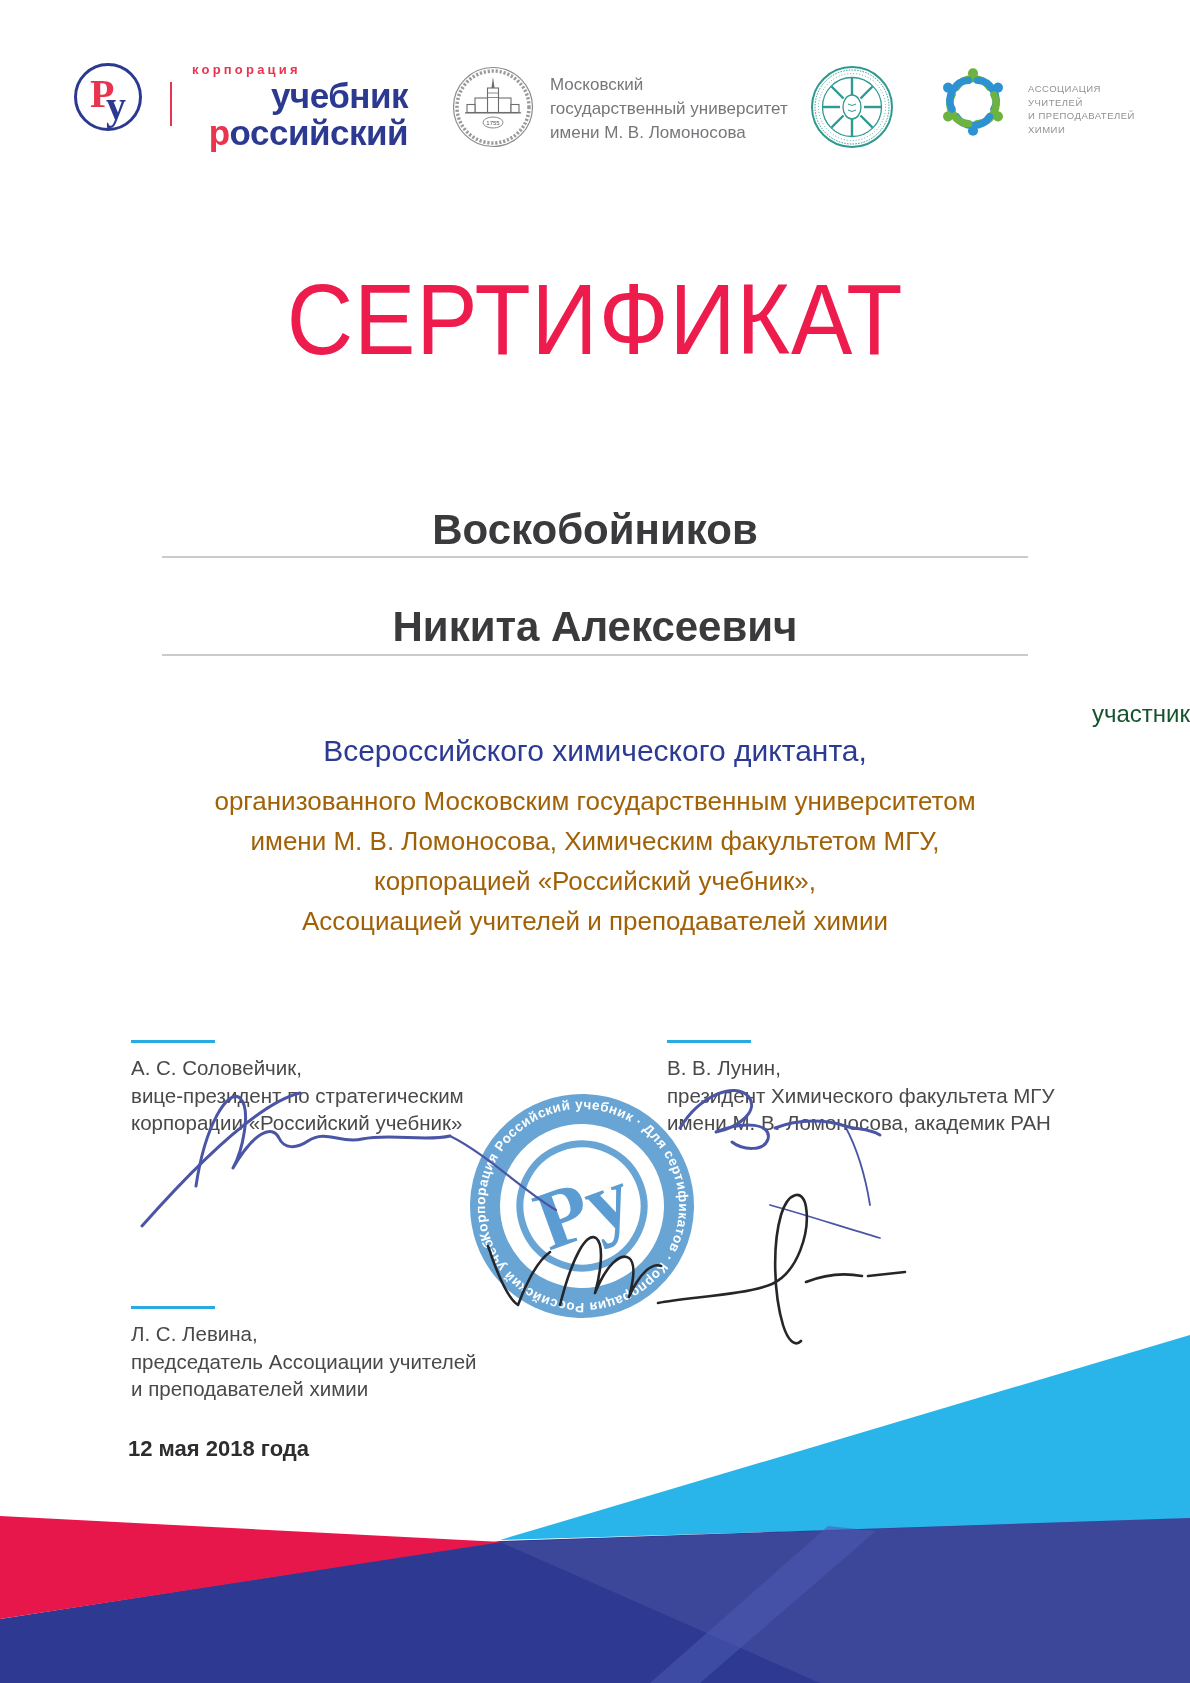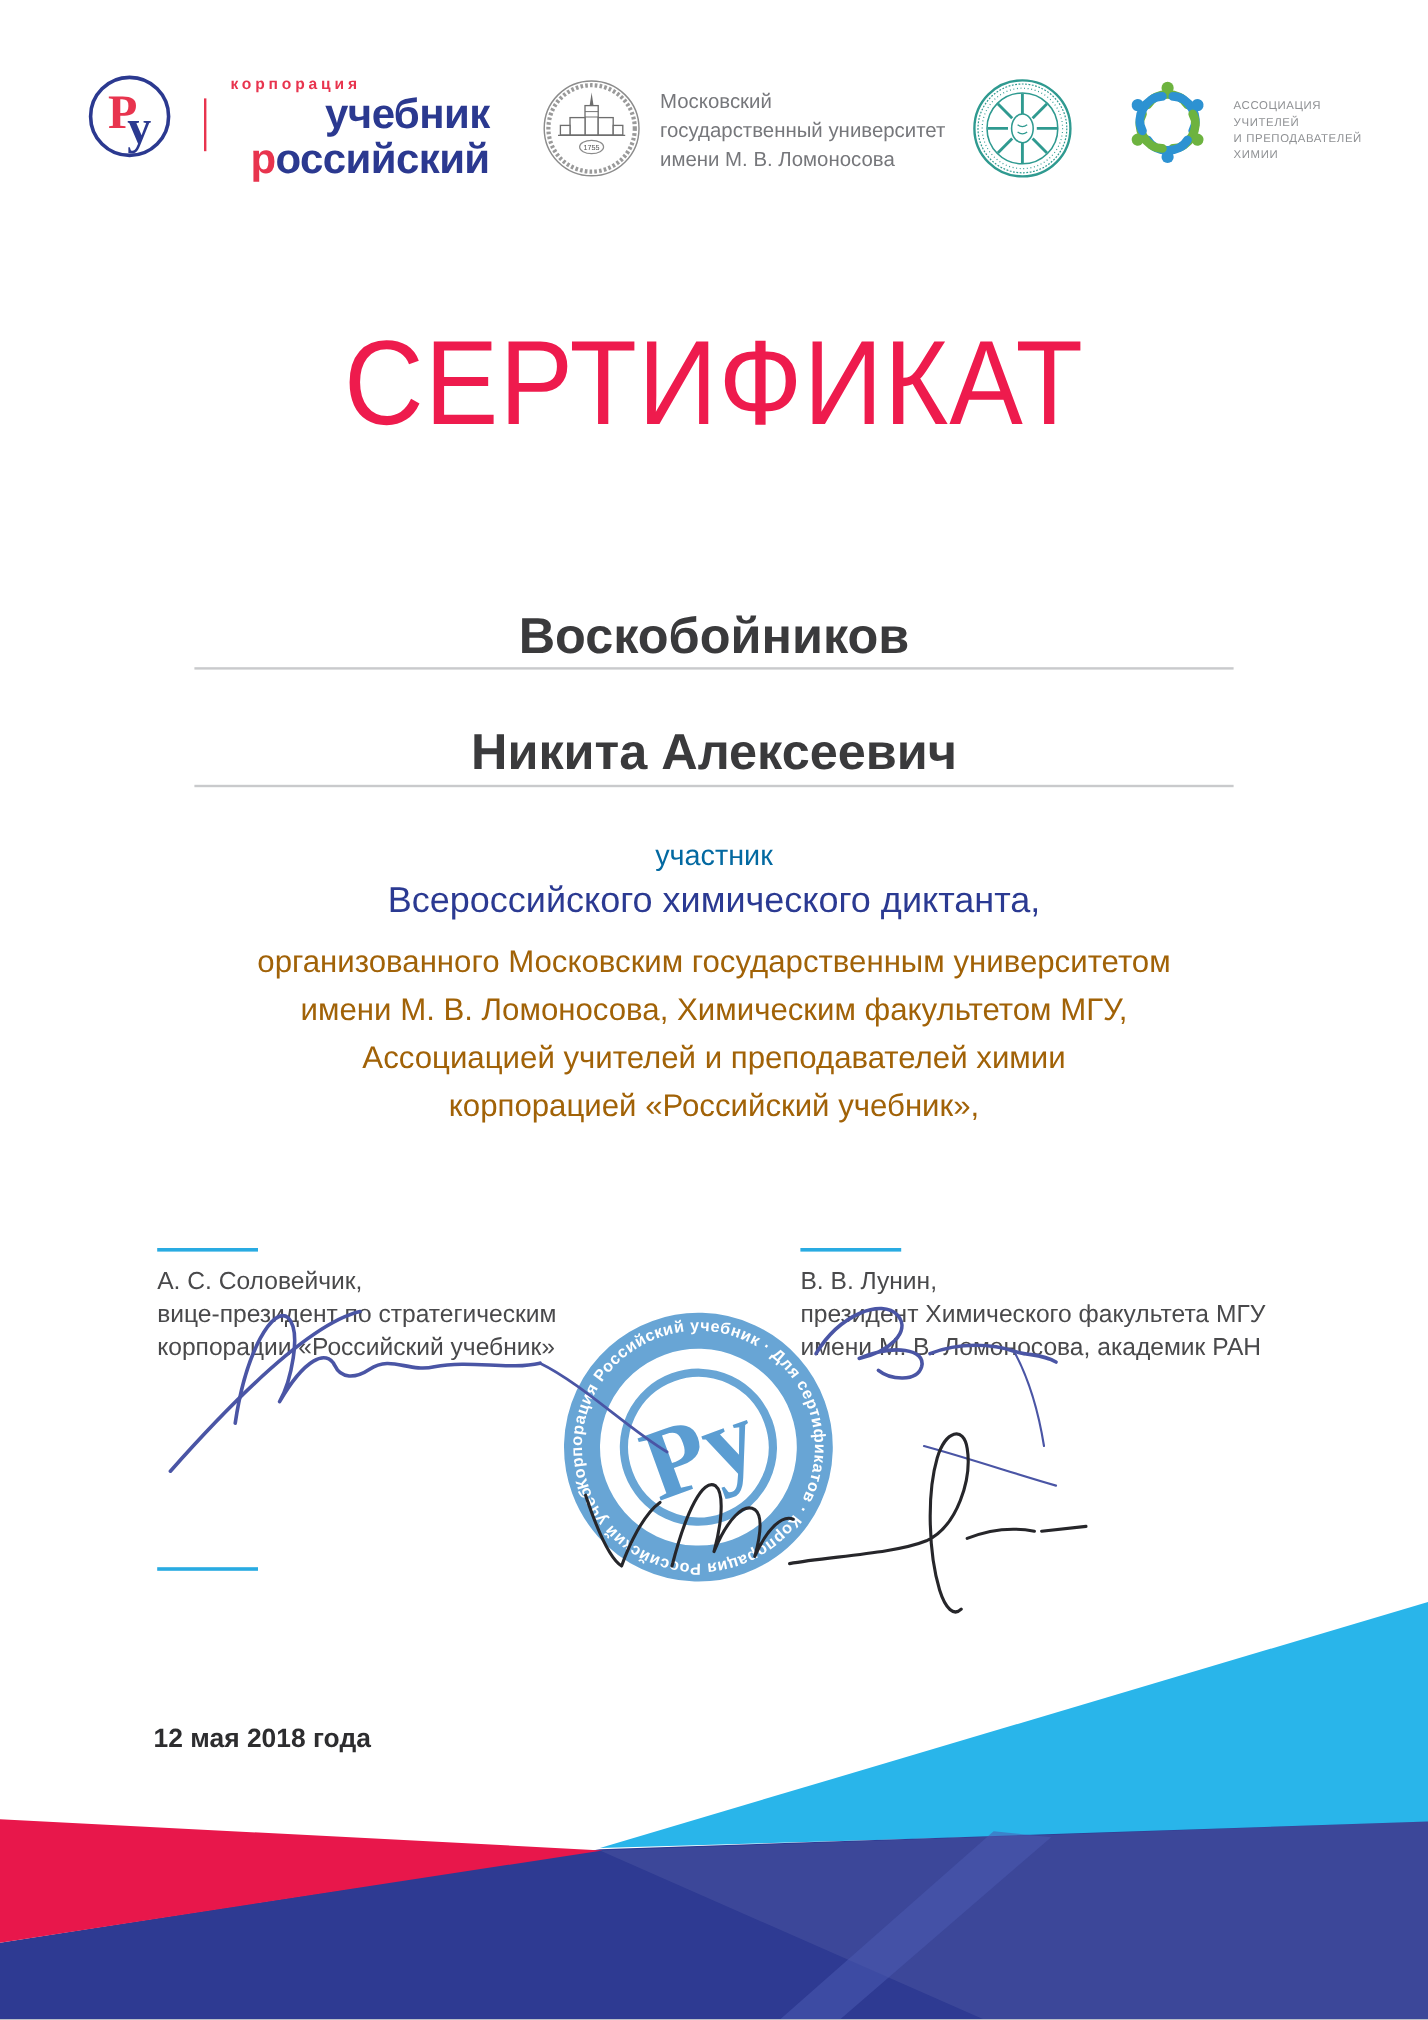--- a/index.html
+++ b/index.html
@@ -23,21 +23,21 @@
 
   
   .title{left:0;top:262px;width:100%;text-align:center;font-size:100px;font-weight:400;
          color:#ee1b4d;letter-spacing:1px;transform:scaleX(.92)}
   .name-line{left:0;width:100%;text-align:center;font-size:42px;font-weight:bold;color:#3a3a3c}
   .name1{top:506px}
   .name2{top:603px}
   .rule{left:162px;width:866px;height:2px;background:#c9cacc}
   .rule1{top:556px}
   .rule2{top:654px}
-  .role{left:0;top:700px;width:100%;text-align:center;font-size:24px;color:#0369a1}
+  .role{left:0;top:700px;width:100%;text-align:right;font-size:24px;color:#14532d}
   .event{left:0;top:734px;width:100%;text-align:center;font-size:30px;color:#2b3a92}
   .para{left:0;top:781px;width:100%;text-align:center;font-size:26px;line-height:40px;color:#a16207}
 
   
   .cyan-rule{width:84px;height:3px;background:#29abe2}
   .cy1{left:131px;top:1040px}
   .cy2{left:667px;top:1040px}
   .cy3{left:131px;top:1306px}
   .sig-block{font-size:20.5px;line-height:27.5px;color:#49494b}
   .sig-left{left:131px;top:1054px}
@@ -157,39 +157,44 @@
   <div class="abs rule rule1"></div>
 
   <div class="abs name-line name2">Никита Алексеевич</div>
   <div class="abs rule rule2"></div>
 
   <div class="abs role">участник</div>
   <div class="abs event">Всероссийского химического диктанта,</div>
   <div class="abs para">
     <span>организованного Московским государственным университетом</span>
     <span>имени М. В. Ломоносова, Химическим факультетом МГУ,</span>
+    <span>корпорацией «Российский учебник»,</span>
     <span>Ассоциацией учителей и преподавателей химии</span>
-    <span>корпорацией «Российский учебник»,</span>
   </div>
 
   <div class="abs cyan-rule cy1"></div>
   <div class="abs sig-block sig-left">
     <span>А. С. Соловейчик,</span>
     <span>вице-президент по стратегическим</span>
     <span>корпорации «Российский учебник»</span>
   </div>
 
   <div class="abs cyan-rule cy2"></div>
   <div class="abs sig-block sig-right">
     <span>В. В. Лунин,</span>
     <span>президент Химического факультета МГУ</span>
     <span>имени М. В. Ломоносова, академик РАН</span>
   </div>
 
   <div class="abs cyan-rule cy3"></div>
+  <div class="abs sig-block sig-left2">
+    <span>Л. С. Левина,</span>
+    <span>председатель Ассоциации учителей</span>
+    <span>и преподавателей химии</span>
+  </div>
 
   <div class="abs date">12 мая 2018 года</div>
 
   <svg class="abs stamp" width="230" height="230" viewBox="0 0 230 230">
     <defs>
       <path id="ringPath" d="M115,115 m-97,0 a97,97 0 1,1 194,0 a97,97 0 1,1 -194,0"></path>
     </defs>
     <circle cx="115" cy="115" r="97" fill="none" stroke="#5d9fd2" stroke-width="30"></circle>
     <text font-size="13.5" font-weight="bold" fill="#ffffff" letter-spacing="0.5">
       <textPath href="#ringPath" startOffset="0">Корпорация Российский учебник · Для сертификатов · Корпорация Российский учебник · Для сертификатов ·</textPath>

